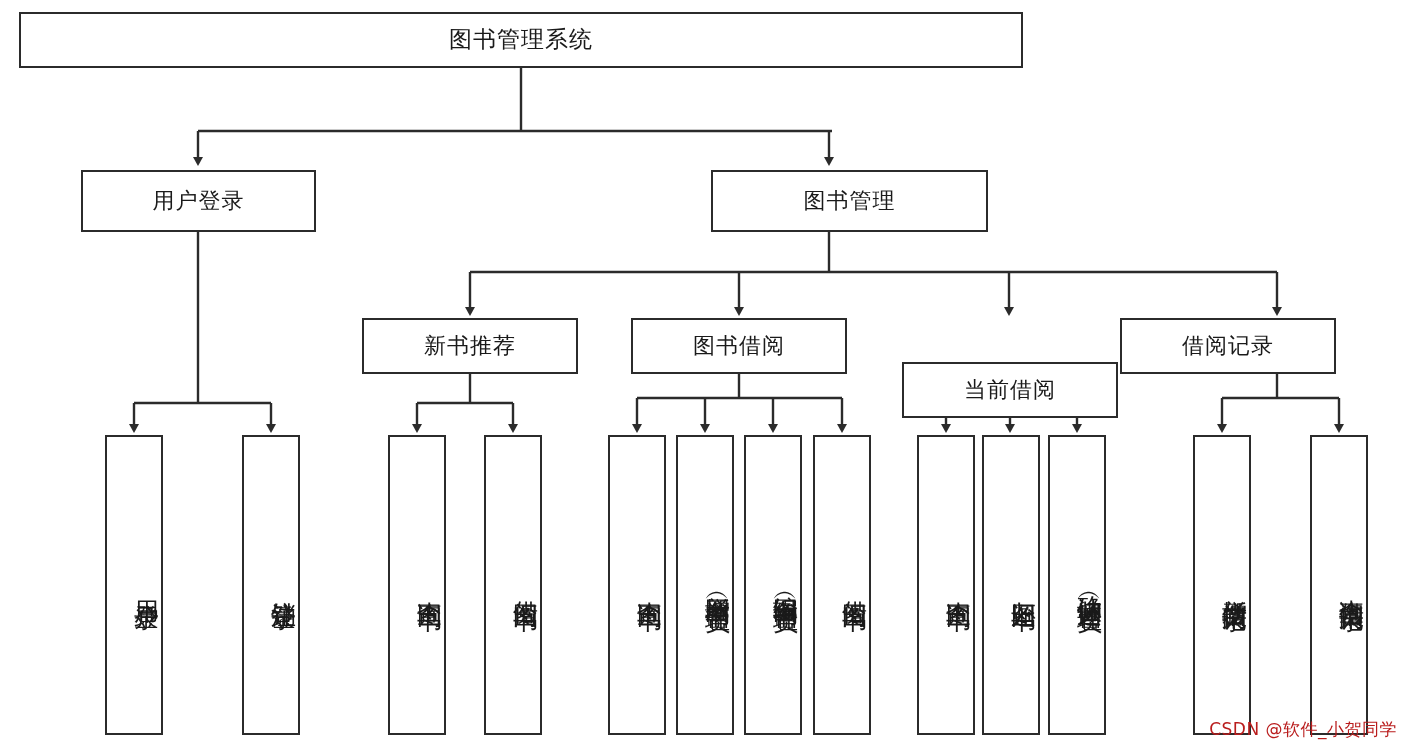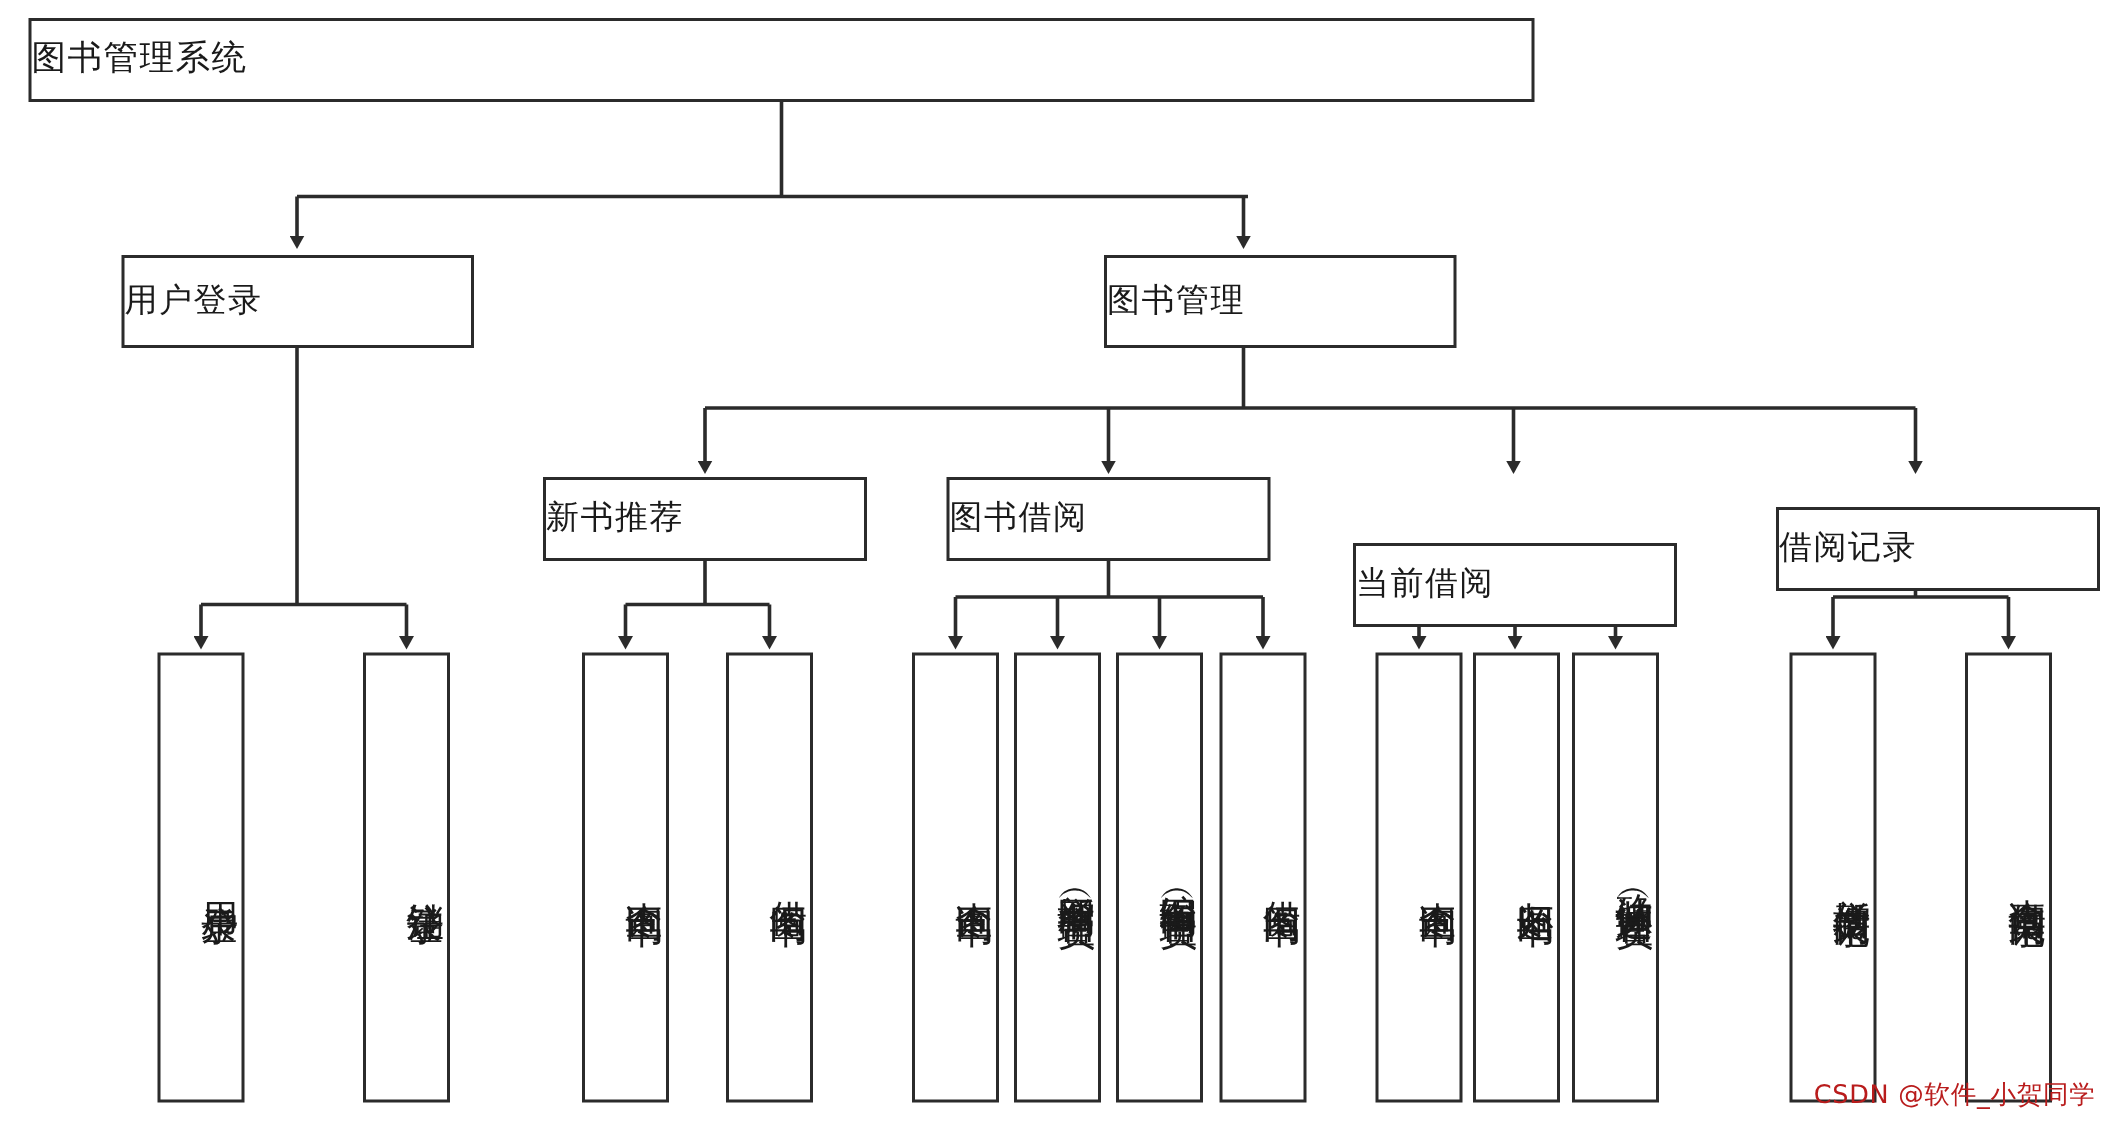--- a/index.html
+++ b/index.html
@@ -22,21 +22,21 @@
     width: 1405px;
     height: 747px;
   }
   .node {
     position: absolute;
     box-sizing: border-box;
     background: #ffffff;
     border: 2px solid #2b2b2b;
     display: flex;
     align-items: center;
-    justify-content: flex-start;
+    justify-content: center;
     color: #1a1a1a;
   }
   .node-h {
     font-size: 22px;
     letter-spacing: 1px;
     line-height: 1.2;
   }
   .node-root {
     font-size: 23px;
   }
@@ -117,34 +117,34 @@
     </g>
   </svg>
 
   <div class="node node-h node-root" style="left:19px; top:12px; width:1004px; height:56px;">
     <span>图书管理系统</span>
   </div>
 
   <div class="node node-h" style="left:81px; top:170px; width:235px; height:62px;">
     <span>用户登录</span>
   </div>
-  <div class="node node-h" style="left:736px; top:170px; width:235px; height:62px;">
+  <div class="node node-h" style="left:711px; top:170px; width:277px; height:62px;">
     <span>图书管理</span>
   </div>
 
   <div class="node node-h" style="left:362px; top:318px; width:216px; height:56px;">
     <span>新书推荐</span>
   </div>
   <div class="node node-h" style="left:631px; top:318px; width:216px; height:56px;">
     <span>图书借阅</span>
   </div>
   <div class="node node-h" style="left:902px; top:318px; width:216px; height:56px;margin-top:44px;">
     <span>当前借阅</span>
   </div>
-  <div class="node node-h" style="left:1184px; top:318px; width:216px; height:56px;margin-top:20px;">
+  <div class="node node-h" style="left:1120px; top:318px; width:216px; height:56px;">
     <span>借阅记录</span>
   </div>
 
   <div class="node node-v" style="left:105px; top:435px; width:58px; height:300px;">
     <span>用户登录</span>
   </div>
   <div class="node node-v" style="left:242px; top:435px; width:58px; height:300px;">
     <span>注销登录</span>
   </div>
 

